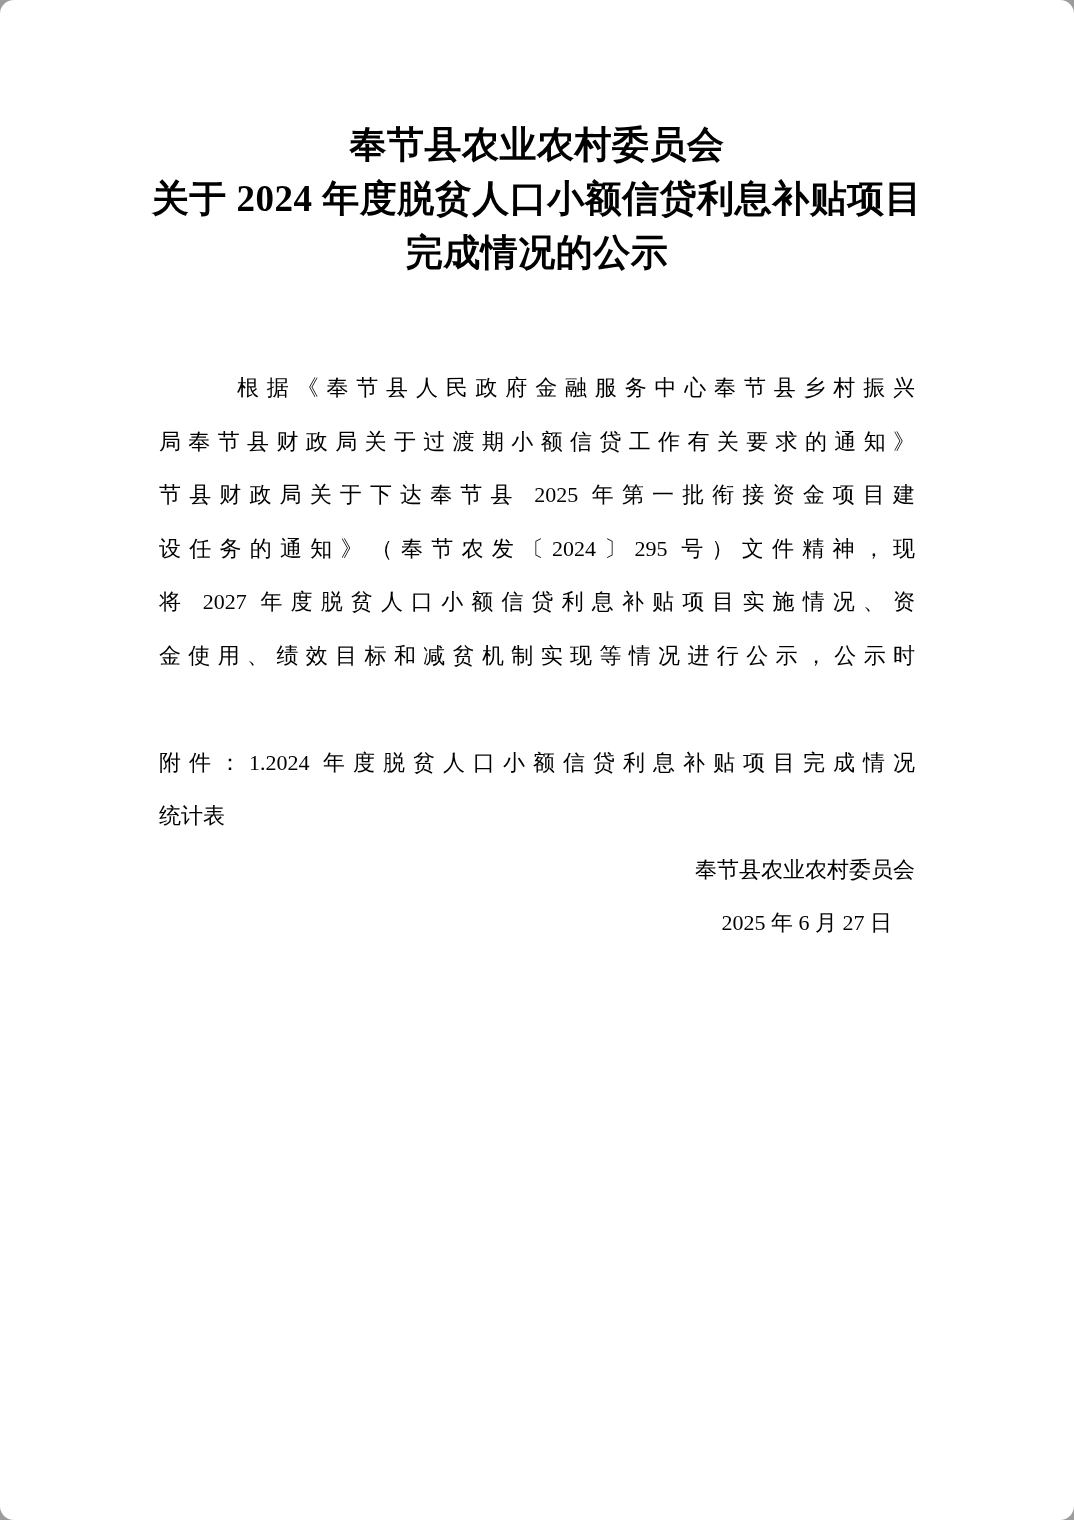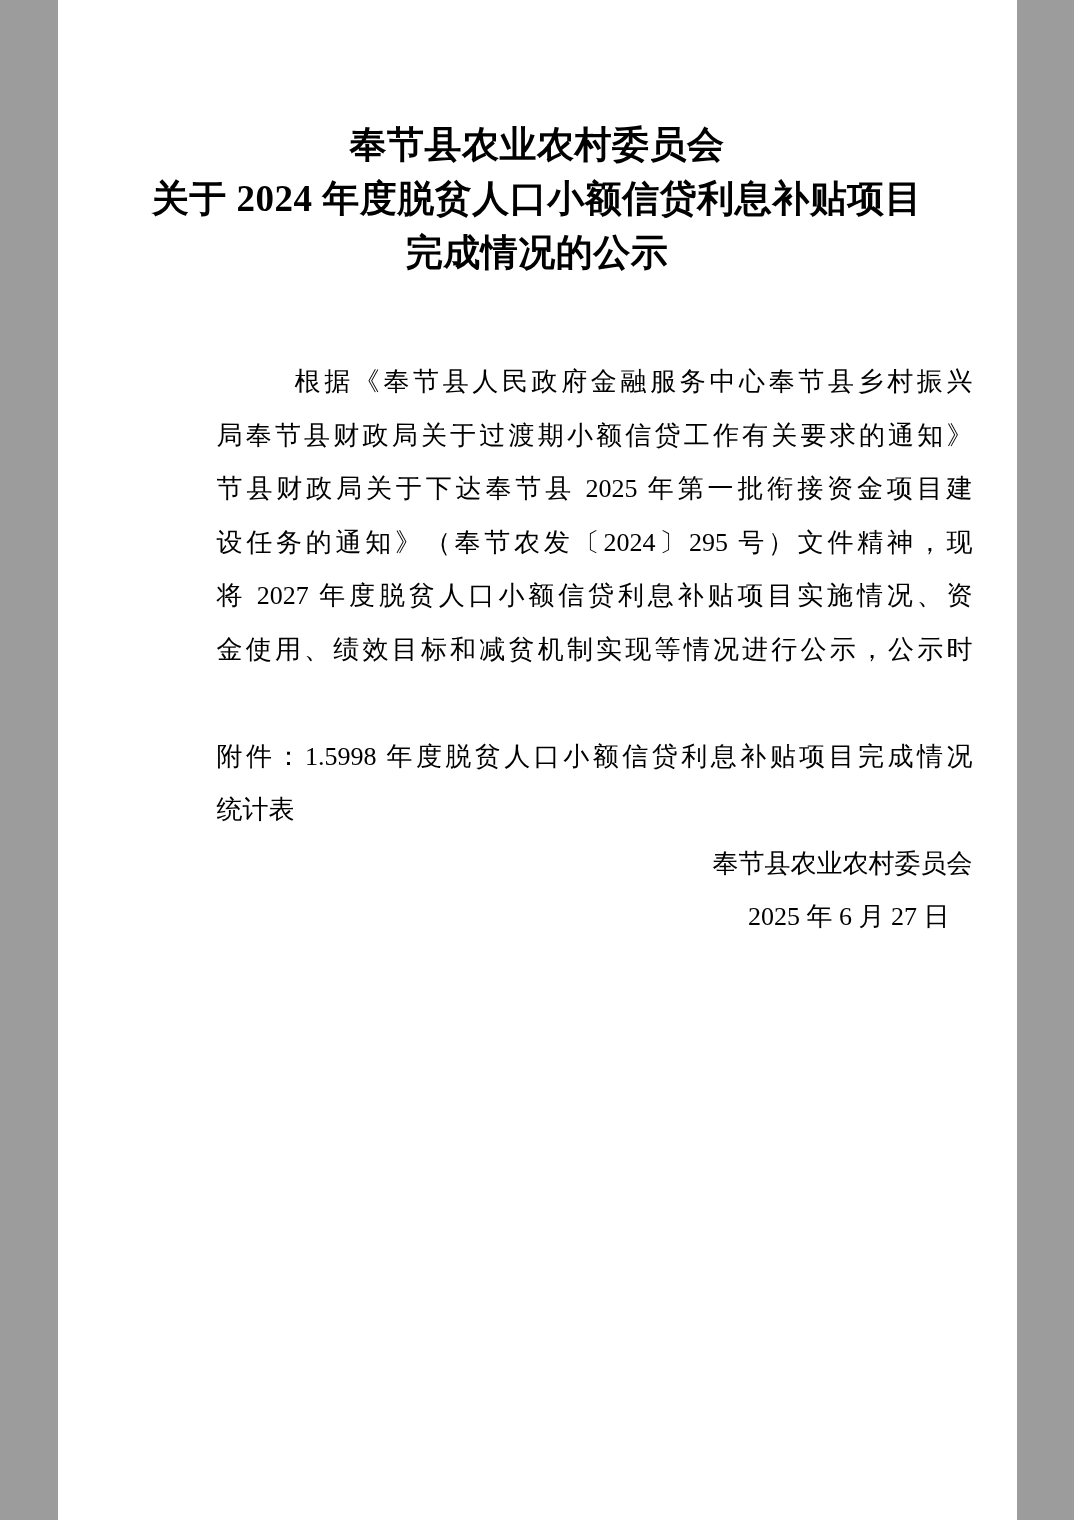--- a/index.html
+++ b/index.html
@@ -2,27 +2,28 @@
 <html><head>
 <meta charset="utf-8">
 <style>
   html, body {
     margin: 0;
     padding: 0;
     background: #9c9c9c;
   }
   .page {
     position: relative;
-    width: 959px;
+    width: 1074px;
     height: 1520px;
     margin: 0 auto;
     background: #ffffff;
     color: #000000;
     font-family: "Liberation Serif", "DejaVu Serif", serif;
     overflow: hidden;
+    border-radius: 14px;
   }
   .doc-title {
     position: absolute;
     top: 118px;
     left: 0;
     width: 100%;
     margin: 0;
     text-align: center;
     font-size: 37px;
     font-weight: 700;
@@ -30,22 +31,22 @@
     letter-spacing: 0.5px;
   }
   .title-line {
     display: block;
   }
   .doc-content {
     position: absolute;
     top: 357px;
     left: 159px;
     width: 756px;
-    font-size: 26px;
-    line-height: 49px;
+    font-size: 22px;
+    line-height: 62px;
   }
   .line {
     height: 53.5px;
     text-align: left;
   }
   .line.justify {
     text-align: justify;
     text-align-last: justify;
   }
   .line.indent {
@@ -78,20 +79,20 @@
     <div class="line justify indent">根据《奉节县人民政府金融服务中心奉节县乡村振兴</div>
     <div class="line justify">局奉节县财政局关于过渡期小额信贷工作有关要求的通知》</div>
     <div class="line justify">节县财政局关于下达奉节县 2025 年第一批衔接资金项目建</div>
     <div class="line justify">设任务的通知》（奉节农发〔2024〕295 号）文件精神，现</div>
     <div class="line justify">将 2027 年度脱贫人口小额信贷利息补贴项目实施情况、资</div>
     <div class="line justify">金使用、绩效目标和减贫机制实现等情况进行公示，公示时</div>
 
 
     <div class="line spacer"></div>
 
-    <div class="line justify">附件：1.5998 年度脱贫人口小额信贷利息补贴项目完成情况</div>
+    <div class="line justify">附件：1.2024 年度脱贫人口小额信贷利息补贴项目完成情况</div>
     <div class="line">统计表</div>
 
     <div class="line right">奉节县农业农村委员会</div>
     <div class="line right date-line">2025 年 6 月 27 日</div>
   </div>
 
 </div>
 
 </body></html>

